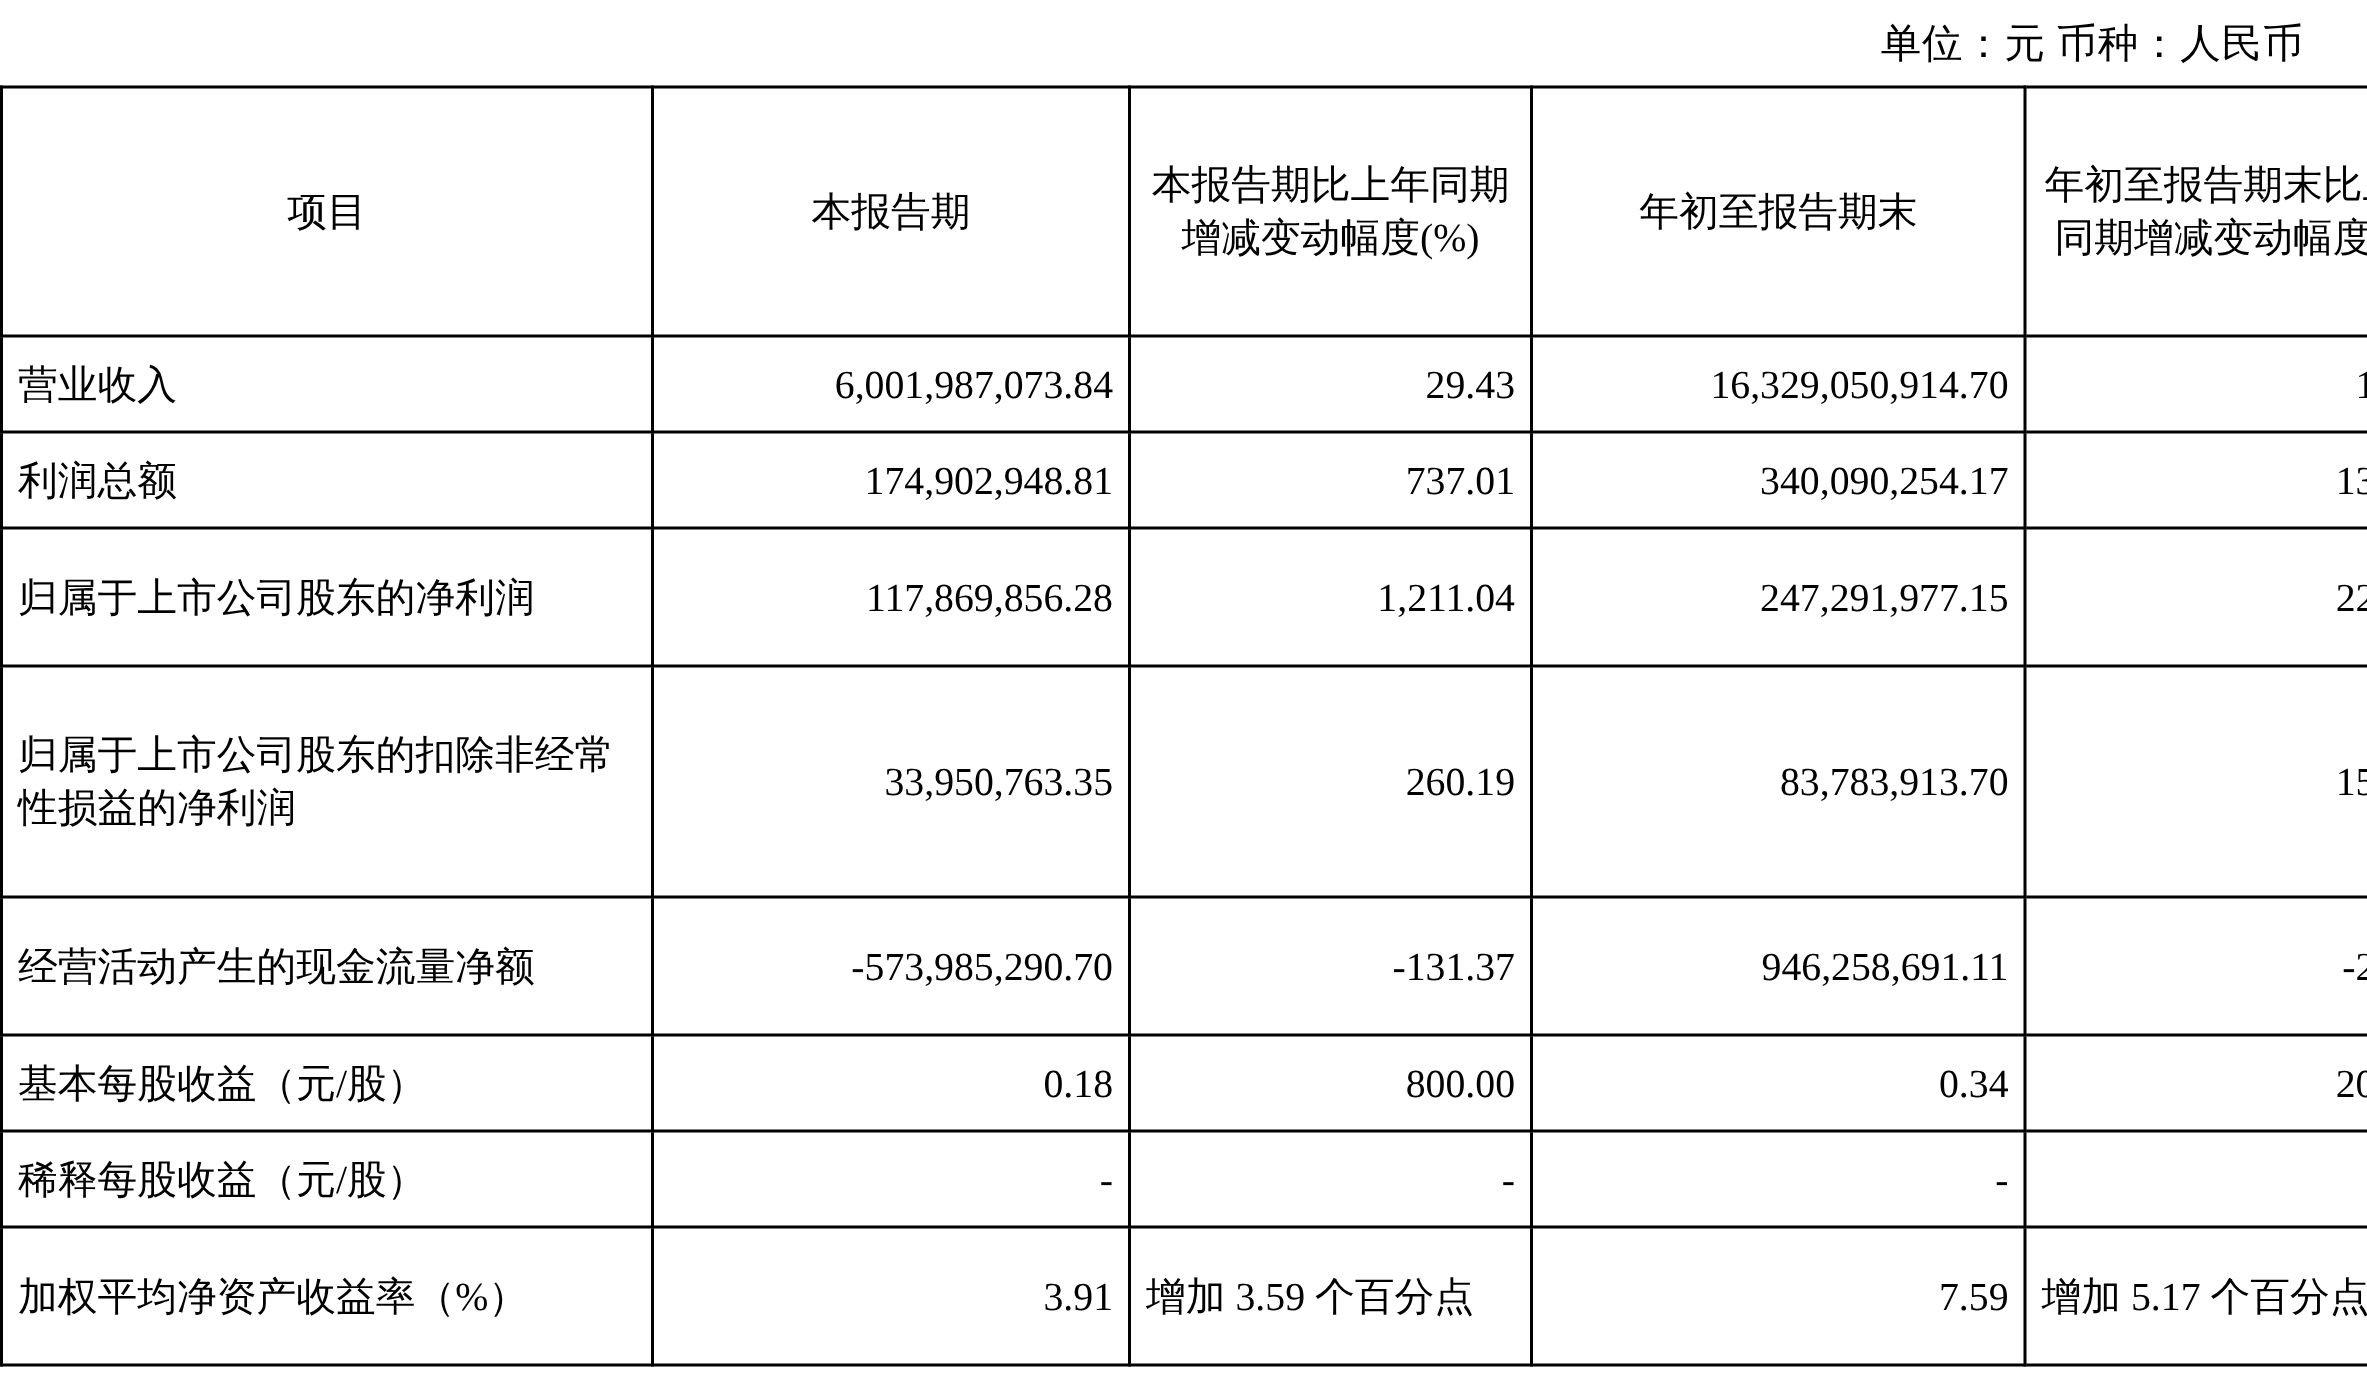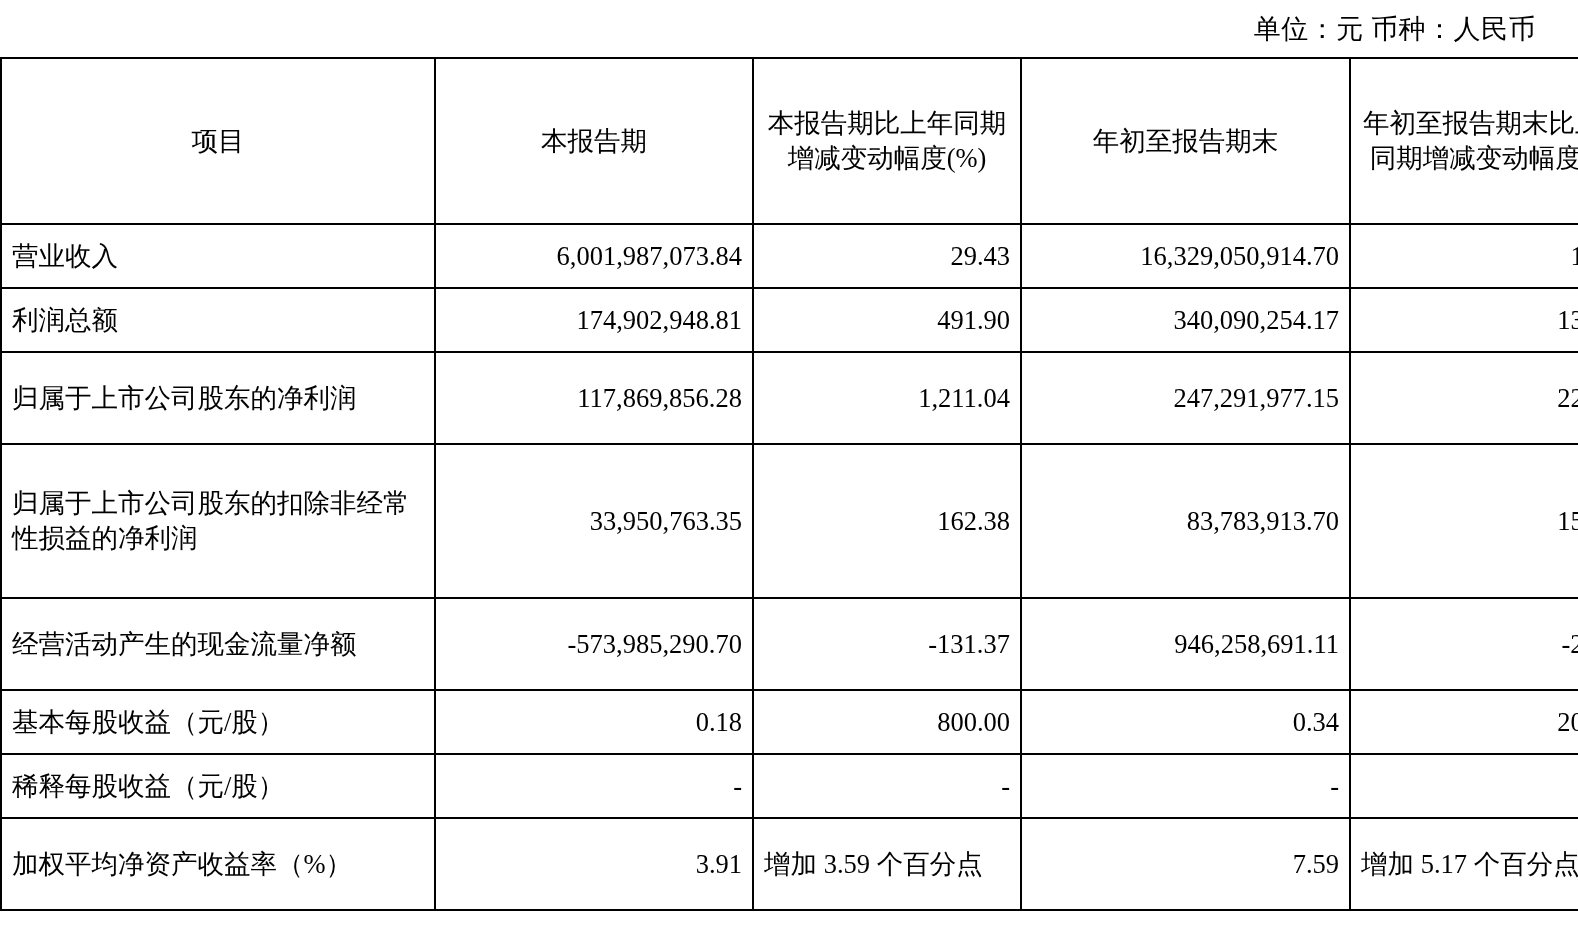--- a/index.html
+++ b/index.html
@@ -91,35 +91,35 @@
         <tr class="r-short">
           <td class="item">营业收入</td>
           <td class="num">6,001,987,073.84</td>
           <td class="num">29.43</td>
           <td class="num">16,329,050,914.70</td>
           <td class="num">13.40</td>
         </tr>
         <tr class="r-short">
           <td class="item">利润总额</td>
           <td class="num">174,902,948.81</td>
-          <td class="num">491.90</td>
+          <td class="num">737.01</td>
           <td class="num">340,090,254.17</td>
           <td class="num">135.25</td>
         </tr>
         <tr class="r-tall">
           <td class="item">归属于上市公司股东的净利润</td>
           <td class="num">117,869,856.28</td>
           <td class="num">1,211.04</td>
           <td class="num">247,291,977.15</td>
           <td class="num">223.71</td>
         </tr>
         <tr class="r-tall3">
           <td class="item">归属于上市公司股东的扣除非经常性损益的净利润</td>
           <td class="num">33,950,763.35</td>
-          <td class="num">162.38</td>
+          <td class="num">260.19</td>
           <td class="num">83,783,913.70</td>
           <td class="num">159.25</td>
         </tr>
         <tr class="r-tall">
           <td class="item">经营活动产生的现金流量净额</td>
           <td class="num">-573,985,290.70</td>
           <td class="num">-131.37</td>
           <td class="num">946,258,691.11</td>
           <td class="num">-27.31</td>
         </tr>

